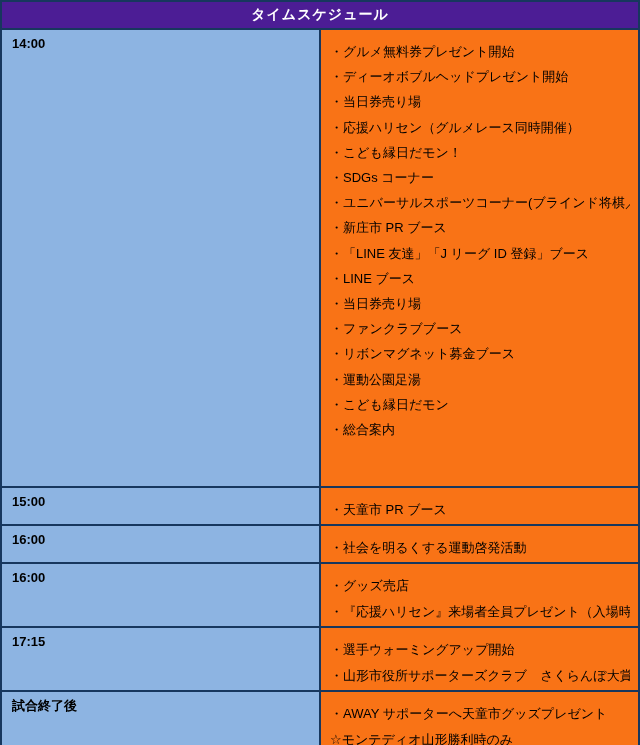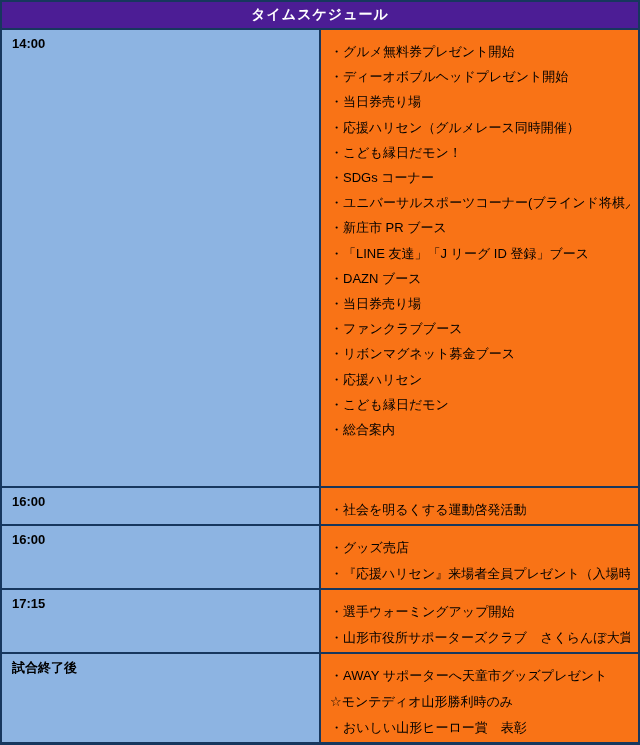--- a/index.html
+++ b/index.html
@@ -75,30 +75,36 @@
     <td class="events-cell">
             <div class="event-line">・グルメ無料券プレゼント開始</div>
             <div class="event-line">・ディーオボブルヘッドプレゼント開始</div>
             <div class="event-line">・当日券売り場</div>
             <div class="event-line">・応援ハリセン（グルメレース同時開催）</div>
             <div class="event-line">・こども縁日だモン！</div>
             <div class="event-line">・SDGs コーナー</div>
             <div class="event-line">・ユニバーサルスポーツコーナー(ブラインド将棋／囲碁)</div>
             <div class="event-line">・新庄市 PR ブース</div>
             <div class="event-line">・「LINE 友達」「J リーグ ID 登録」ブース</div>
-            <div class="event-line">・DAZN ブース</div>
+            <div class="event-line">・LINE ブース</div>
             <div class="event-line">・当日券売り場</div>
             <div class="event-line">・ファンクラブブース</div>
             <div class="event-line">・リボンマグネット募金ブース</div>
-            <div class="event-line">・応援ハリセン</div>
+            <div class="event-line">・運動公園足湯</div>
             <div class="event-line">・こども縁日だモン</div>
             <div class="event-line">・総合案内</div>
           </td>
   </tr>
 
+  <tr class="row-1">
+    <td class="time-cell">15:00</td>
+    <td class="events-cell">
+            <div class="event-line">・天童市 PR ブース</div>
+          </td>
+  </tr>
 
   <tr class="row-2">
     <td class="time-cell">16:00</td>
     <td class="events-cell">
             <div class="event-line">・社会を明るくする運動啓発活動</div>
           </td>
   </tr>
 
 
   <tr class="row-4">

